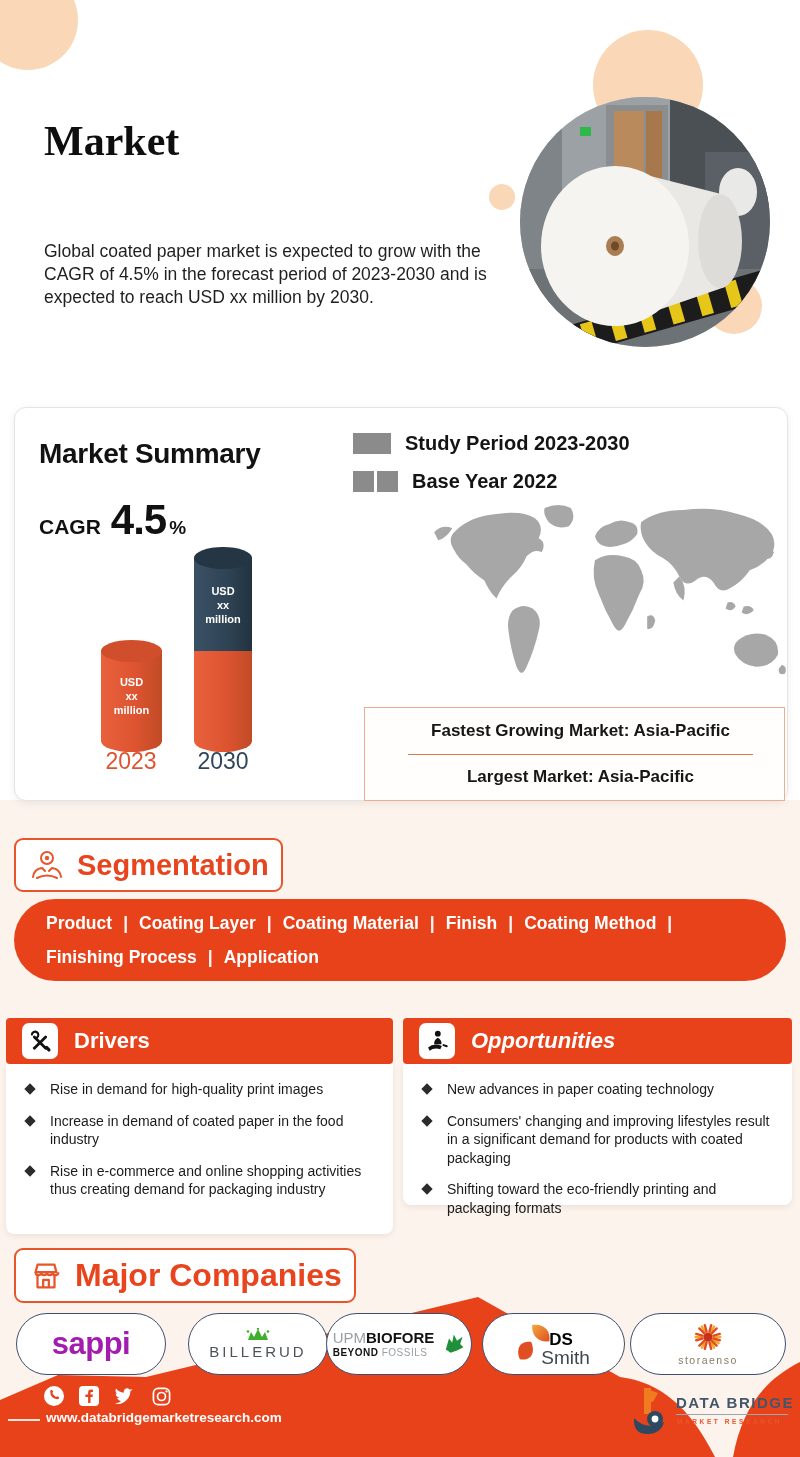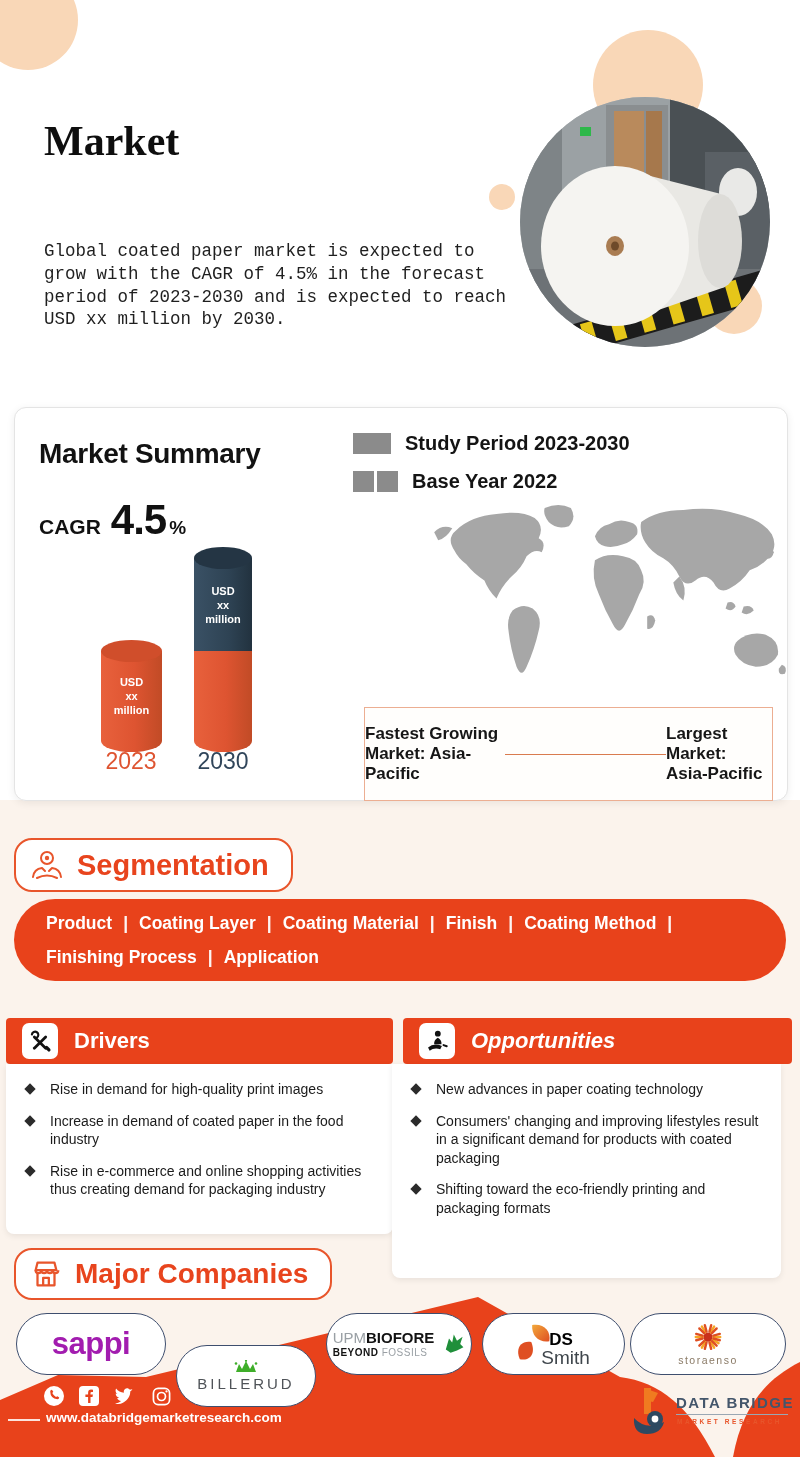--- a/index.html
+++ b/index.html
@@ -5,46 +5,46 @@
   html,body{margin:0;padding:0;background:#fff;}
   #page{position:relative;width:800px;height:1457px;margin:0 auto;overflow:hidden;
         background:#ffffff;font-family:"Liberation Sans",sans-serif;}
   .abs{position:absolute;}
   
   .peach{position:absolute;border-radius:50%;background:#F9D7B7;}
   
   .main-title{position:absolute;left:44px;top:116px;width:500px;
     font-family:"Liberation Serif",serif;font-weight:700;font-size:42px;line-height:1.22;color:#0e0e0e;}
   .main-desc{position:absolute;left:44px;top:240px;width:478px;
-    font-family:Liberation Mono, monospace;font-size:17.5px;line-height:1.3;color:#1f1f1f;}
+    font-family:Liberation Sans, sans-serif;font-size:17.5px;line-height:1.3;color:#1f1f1f;}
   .hero-circle{position:absolute;left:520px;top:97px;width:250px;height:250px;border-radius:50%;overflow:hidden;}
   .lower-bg{position:absolute;left:0;top:800px;width:800px;height:657px;background:#FBF3EC;}
   
   .summary-card{position:absolute;left:14px;top:407px;width:772px;height:392px;background:#fff;
     border:1px solid #e4e4e4;border-radius:12px;box-shadow:0 2px 8px rgba(0,0,0,.07);}
   .ms-title{position:absolute;left:24px;top:30px;font-size:28px;font-weight:800;color:#121212;letter-spacing:-0.3px;}
   .legend-row{position:absolute;display:flex;align-items:center;gap:14px;}
   .legend-sw{width:38px;height:21px;background:#8B8B8B;}
   .legend-sw2{display:flex;gap:3px;}
   .legend-sw2 div{width:21px;height:21px;background:#8B8B8B;}
   .legend-label{font-size:20px;font-weight:800;color:#141414;}
   .cagr-row{position:absolute;left:24px;top:88px;display:flex;align-items:baseline;}
   .cagr-label{font-size:21px;font-weight:700;color:#111;}
   .cagr-value{font-size:42px;font-weight:800;color:#111;margin-left:10px;letter-spacing:-1px;}
   .cagr-unit{font-size:19px;font-weight:600;color:#111;margin-left:3px;}
   .bar-label{position:absolute;width:80px;text-align:center;top:340px;font-size:23px;font-weight:400;}
   .bar-label.y23{left:76px;color:#DE5431;}
   .bar-label.y30{left:168px;color:#30455A;}
   .markets-box{position:absolute;left:349px;top:299px;width:407px;height:92px;background:#FFFEFC;
-    border:1.5px solid #ECAE92;display:flex;flex-direction:row;justify-content:space-evenly;align-items:center;}
+    border:1.5px solid #ECAE92;display:flex;flex-direction:column;justify-content:space-evenly;align-items:center;padding-left:12px;}
   .markets-box .mline{font-size:17px;font-weight:800;color:#161616;}
   .mdivider{width:85%;height:1px;background:#D97B4F;}
   
   .sec-chip{position:absolute;display:inline-flex;align-items:center;gap:12px;background:#fff;
-    border:2px solid #E8552B;border-radius:18px;padding:7px 22px 7px 13px;}
+    border:2px solid #E8552B;border-radius:9px;padding:7px 12px 7px 13px;}
   .sec-chip .chip-text{font-weight:800;color:#E8441D;}
   .seg-banner{position:absolute;left:14px;top:899px;width:772px;height:82px;background:#E8421B;border-radius:41px;
     box-sizing:border-box;padding:7px 32px;color:#fff;font-size:17.5px;font-weight:700;}
   .seg-line{line-height:34px;white-space:nowrap;}
   .seg-sep{margin:0 11px;opacity:.95;}
   
   .panel-header{position:absolute;height:46px;background:#E8421B;border-radius:4px;display:flex;align-items:center;}
   .panel-iconbox{width:36px;height:36px;background:#fff;border-radius:7px;margin-left:16px;
     display:flex;align-items:center;justify-content:center;}
   .panel-title{color:#fff;font-size:22px;font-weight:800;margin-left:16px;}
@@ -259,21 +259,21 @@
     <div class="panel-iconbox">
       <svg width="26" height="26" viewBox="0 0 32 32">
         <circle cx="17" cy="7" r="3.6" fill="#111"></circle>
         <path d="M17,12 q-5,2.5 -4.5,8 h9 q0.5,-5.5 -4.5,-8 z" fill="#111"></path>
         <path d="M5,24 q7,-6 17,-2 l-2,4 q-8,-2 -13,2 z" fill="#111"></path>
         <path d="M24,21 l4,1.5" stroke="#111" stroke-width="2.4" stroke-linecap="round"></path>
       </svg>
     </div>
     <div class="panel-title">Opportunities</div>
   </div>
-  <div class="panel-body" style="left:392px;top:1064px;width:389px;height:214px;">
+  <div class="panel-body" style="left:403px;top:1064px;width:389px;height:141px;">
 
       <div class="bullet-row">
         <span class="diamond"></span>
         <span class="bullet-text">New advances in paper coating technology</span>
       </div>
 
       <div class="bullet-row">
         <span class="diamond"></span>
         <span class="bullet-text">Consumers' changing and improving lifestyles result in a significant demand for products with coated packaging</span>
       </div>
@@ -284,33 +284,33 @@
       </div>
     </div>
 
   <div class="sec-chip" style="left:14px;top:1248px;">
     <svg width="34" height="34" viewBox="0 0 36 36" fill="none" stroke="#E8552B" stroke-width="2.4" stroke-linejoin="round">
       <path d="M7,14 L9,6 h18 l2,8 z"></path>
       <path d="M7,14 a3,3 0 0 0 6,0 a3,3 0 0 0 6,0 a3,3 0 0 0 6,0 a3,3 0 0 0 6,0"></path>
       <path d="M9,17 v13 h18 v-13"></path>
       <path d="M15,30 v-8 h6 v8"></path>
     </svg>
-    <span class="chip-text" style="font-size:28px;">Major Companies</span>
+    <span class="chip-text" style="font-size:32px;">Major Companies</span>
   </div>
 
   <svg class="abs" style="left:0;top:1287px;" width="800" height="170" viewBox="0 0 800 170">
     <path d="M0,170 L0,113 L58,88 L146,90 L478,10 L620,90 C660,95 690,120 715,170 Z" fill="#E8421B"></path>
     <path d="M800,75 C766,92 742,120 733,170 L800,170 Z" fill="#E8421B"></path>
   </svg>
 
   <div class="logo-pill" style="left:16px;width:150px;">
     <span class="sappi-text">sappi</span>
   </div>
 
-  <div class="logo-pill" style="left:176px;width:140px;margin-top:32px;">
+  <div class="logo-pill" style="left:188px;width:140px;">
     <div class="billerud-col">
       <svg width="26" height="13" viewBox="0 0 26 13" fill="#3fae2a">
         <path d="M3,12 L6,4 L9,9 L13,1 L17,9 L20,4 L23,12 Z"></path>
         <circle cx="3" cy="3.5" r="1.3"></circle>
           <circle cx="13" cy="0.8" r="1.1"></circle>
           <circle cx="23" cy="3.5" r="1.3"></circle>
       </svg>
       <span class="billerud-text">BILLERUD</span>
     </div>
   </div>

